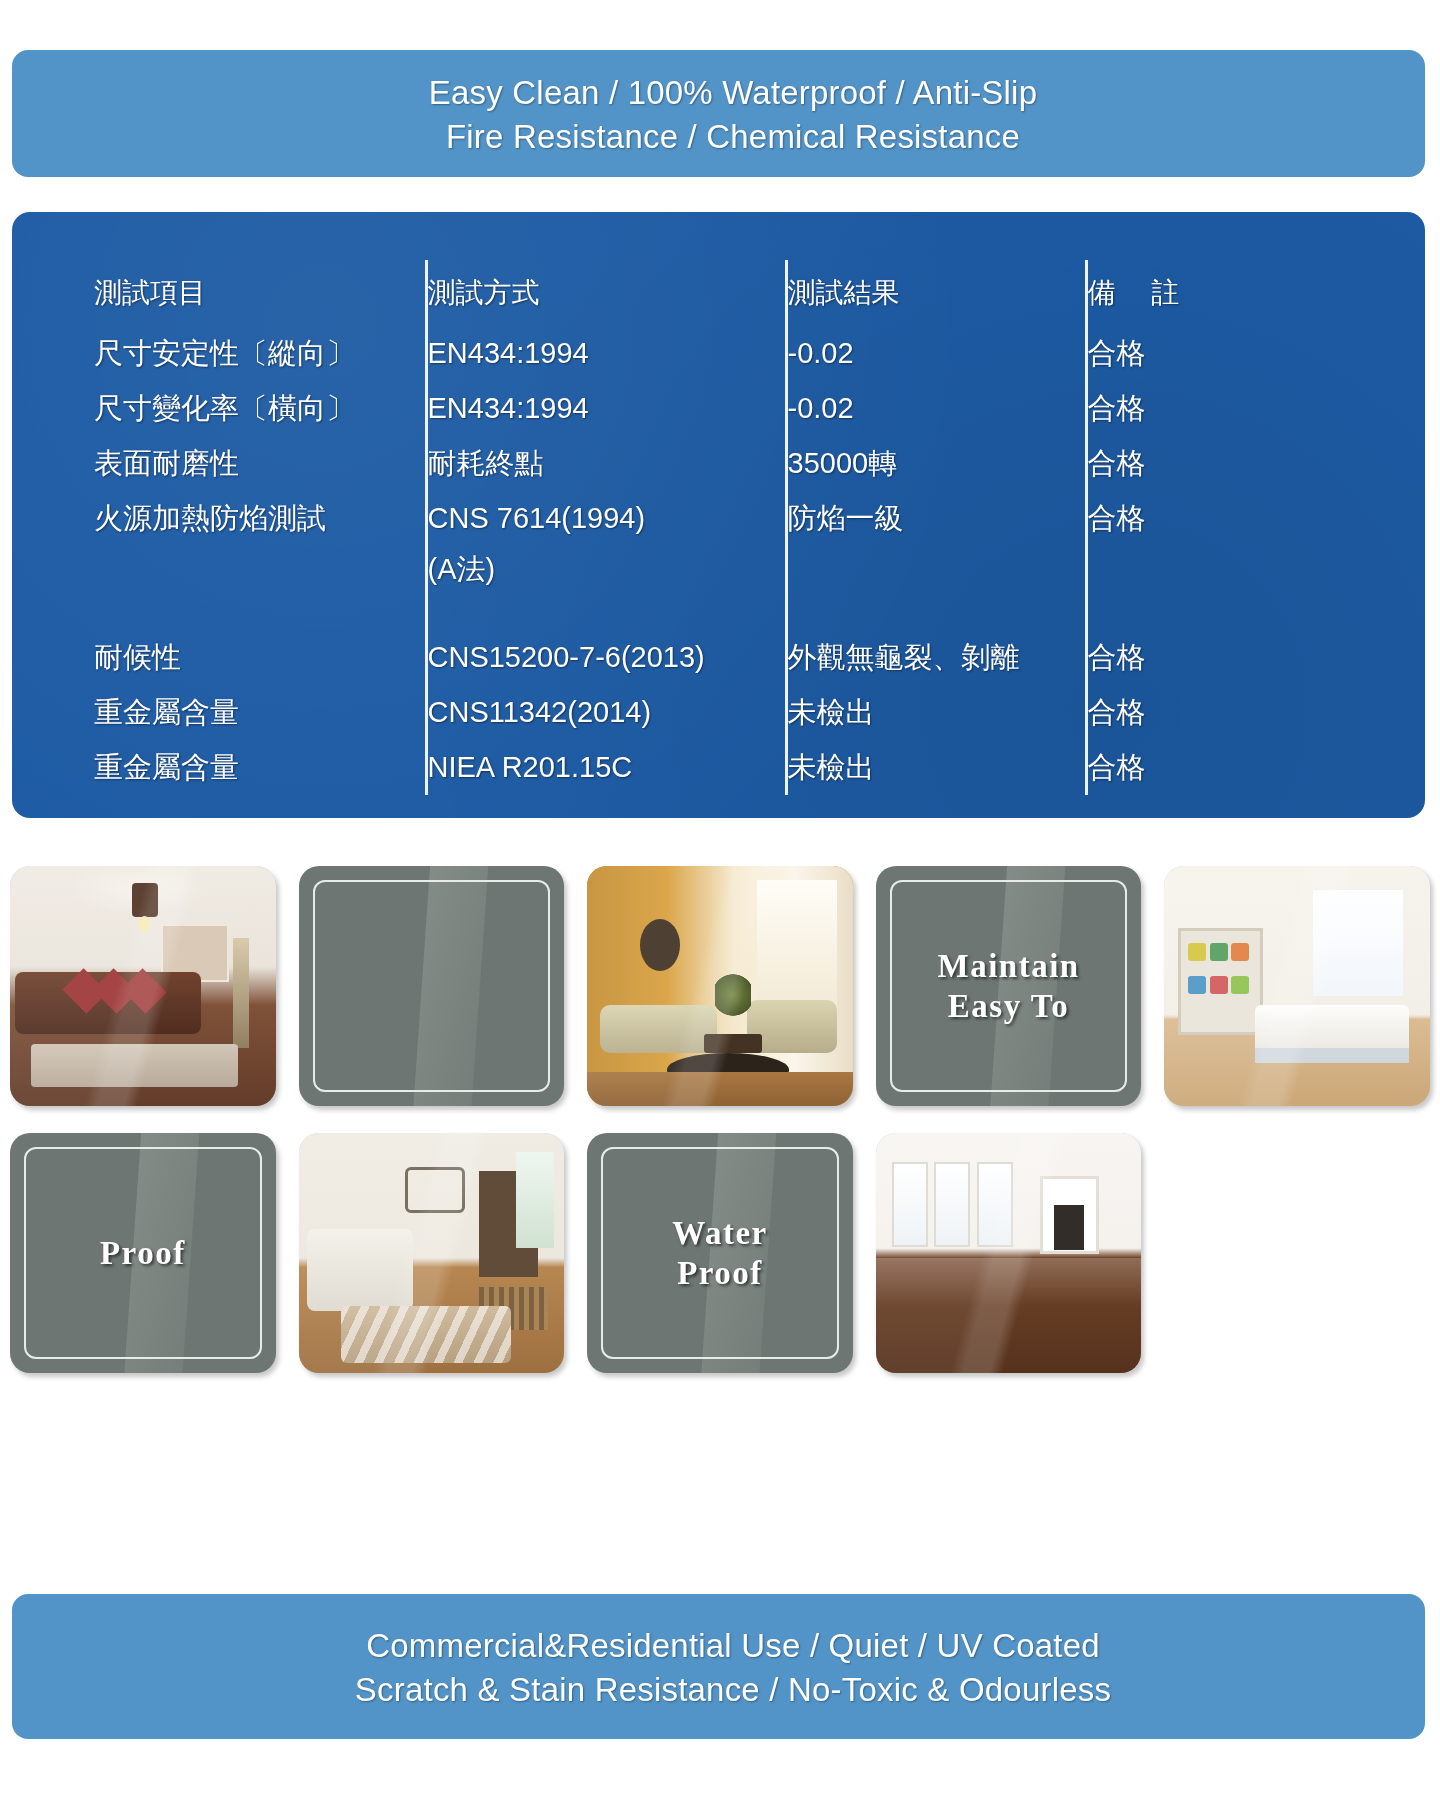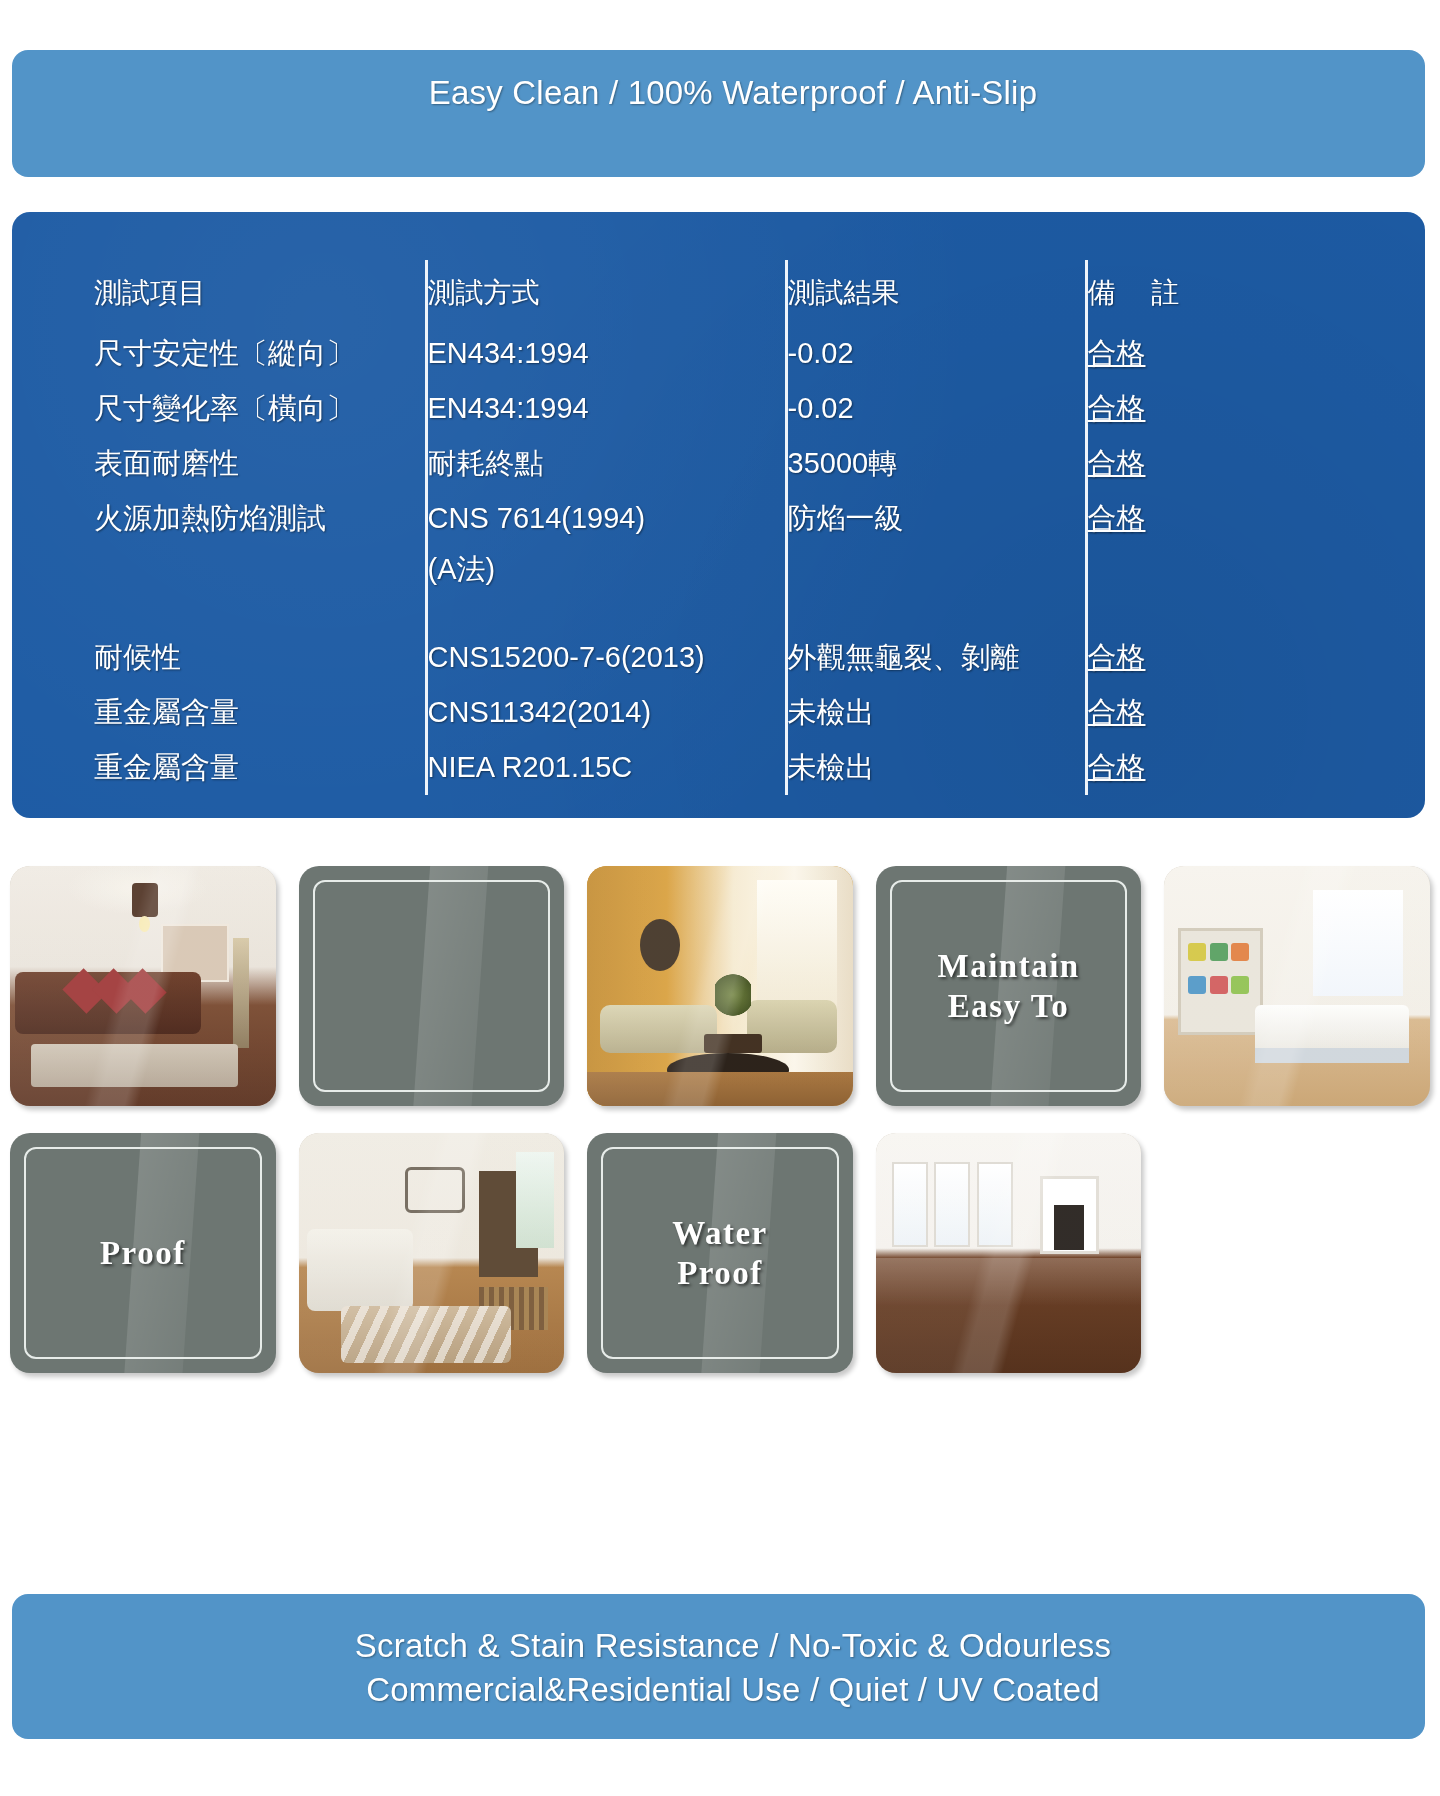--- a/index.html
+++ b/index.html
@@ -105,21 +105,21 @@
   th.col3, td.col3,
   th.col4, td.col4 {
     border-left: 3px solid #eef4fb;
   }
   tr.header-row th { height: 66px; line-height: 66px; }
   tr.header-row th.col1 { padding-bottom: 0; }
   
   tr.spacer td { height: 38px; line-height: 38px; border-left-color:#eef4fb; }
   tr.subrow td { height: 46px; line-height: 46px; }
   td.indent { padding-left: 120px; font-size: 27px; }
-  td.pass { text-align: left; text-decoration: underline; }
+  td.pass { text-align: left; }
   th.col4 { letter-spacing: 14px; }
 
   
   .tiles {
     position: absolute;
     left: 10px;
     top: 866px;
     width: 1420px;
     display: grid;
     grid-template-columns: repeat(5, 1fr);
@@ -332,20 +332,21 @@
     position:absolute; inset:0;
     background:linear-gradient(105deg, rgba(255,255,255,0.10) 0 42%, rgba(255,255,255,0.20) 46% 54%, rgba(255,255,255,0.04) 58% 100%);
     pointer-events:none;
   }
 </style>
 </head>
 <body>
 
 <div class="banner banner-top">
   <div class="banner-line">Easy Clean / 100% Waterproof / Anti-Slip</div>
+  <div class="banner-line">Fire Resistance / Chemical Resistance</div>
 </div>
 
 <div class="spec-panel">
   <table class="spec">
     <colgroup>
       <col class="c1">
         <col class="c2">
         <col class="c3">
         <col class="c4">
     </colgroup>
@@ -513,15 +514,15 @@
       <div class="win w3"></div>
       <div class="fire"></div>
       <div class="shine"></div>
     </div>
     <div class="glossy"></div>
   </div>
 
 </div>
 
 <div class="banner banner-bottom">
+  <div class="banner-line">Commercial&amp;Residential Use / Quiet / UV Coated</div>
   <div class="banner-line">Scratch &amp; Stain Resistance / No-Toxic &amp; Odourless</div>
-  <div class="banner-line">Commercial&amp;Residential Use / Quiet / UV Coated</div>
 </div>
 
 </body></html>

